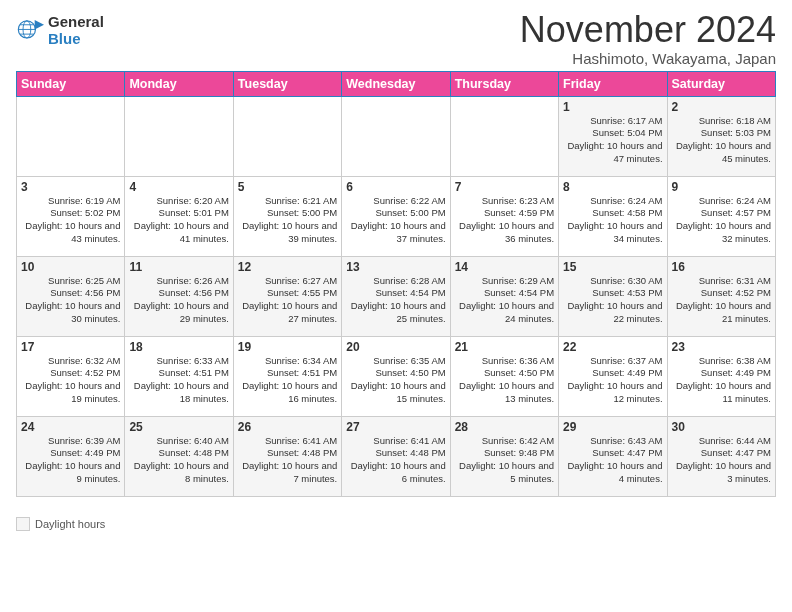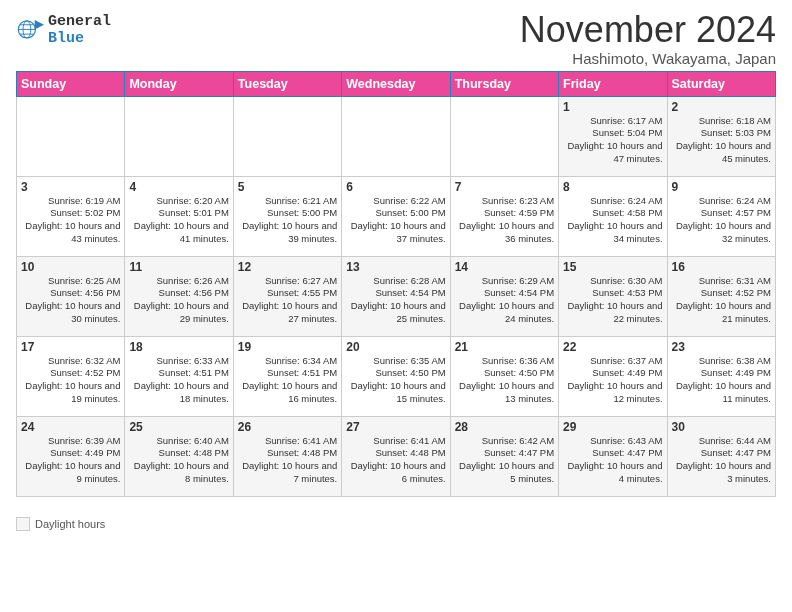--- a/index.html
+++ b/index.html
@@ -25,21 +25,20 @@
     .logo {
       display: flex;
       align-items: center;
       gap: 2px;
       margin-top: 4px;
     }
     .logo-text {
       display: flex;
       flex-direction: column;
       line-height: 1.1;
-      font-family: Liberation Mono, monospace;
     }
     .logo-general {
       font-size: 15px;
       font-weight: bold;
       color: #333;
     }
     .logo-blue {
       font-size: 15px;
       font-weight: bold;
       color: #2a7fc1;
@@ -340,21 +339,21 @@
           </td>
           <td>
             <span class="cell-date">27</span>
             <div class="cell-info">Sunrise: 6:41 AM
 Sunset: 4:48 PM
 Daylight: 10 hours and 6 minutes.</div>
           </td>
           <td>
             <span class="cell-date">28</span>
             <div class="cell-info">Sunrise: 6:42 AM
-Sunset: 4:47 PM
+Sunset: 9:48 PM
 Daylight: 10 hours and 5 minutes.</div>
           </td>
           <td>
             <span class="cell-date">29</span>
             <div class="cell-info">Sunrise: 6:43 AM
 Sunset: 4:47 PM
 Daylight: 10 hours and 4 minutes.</div>
           </td>
           <td>
             <span class="cell-date">30</span>

